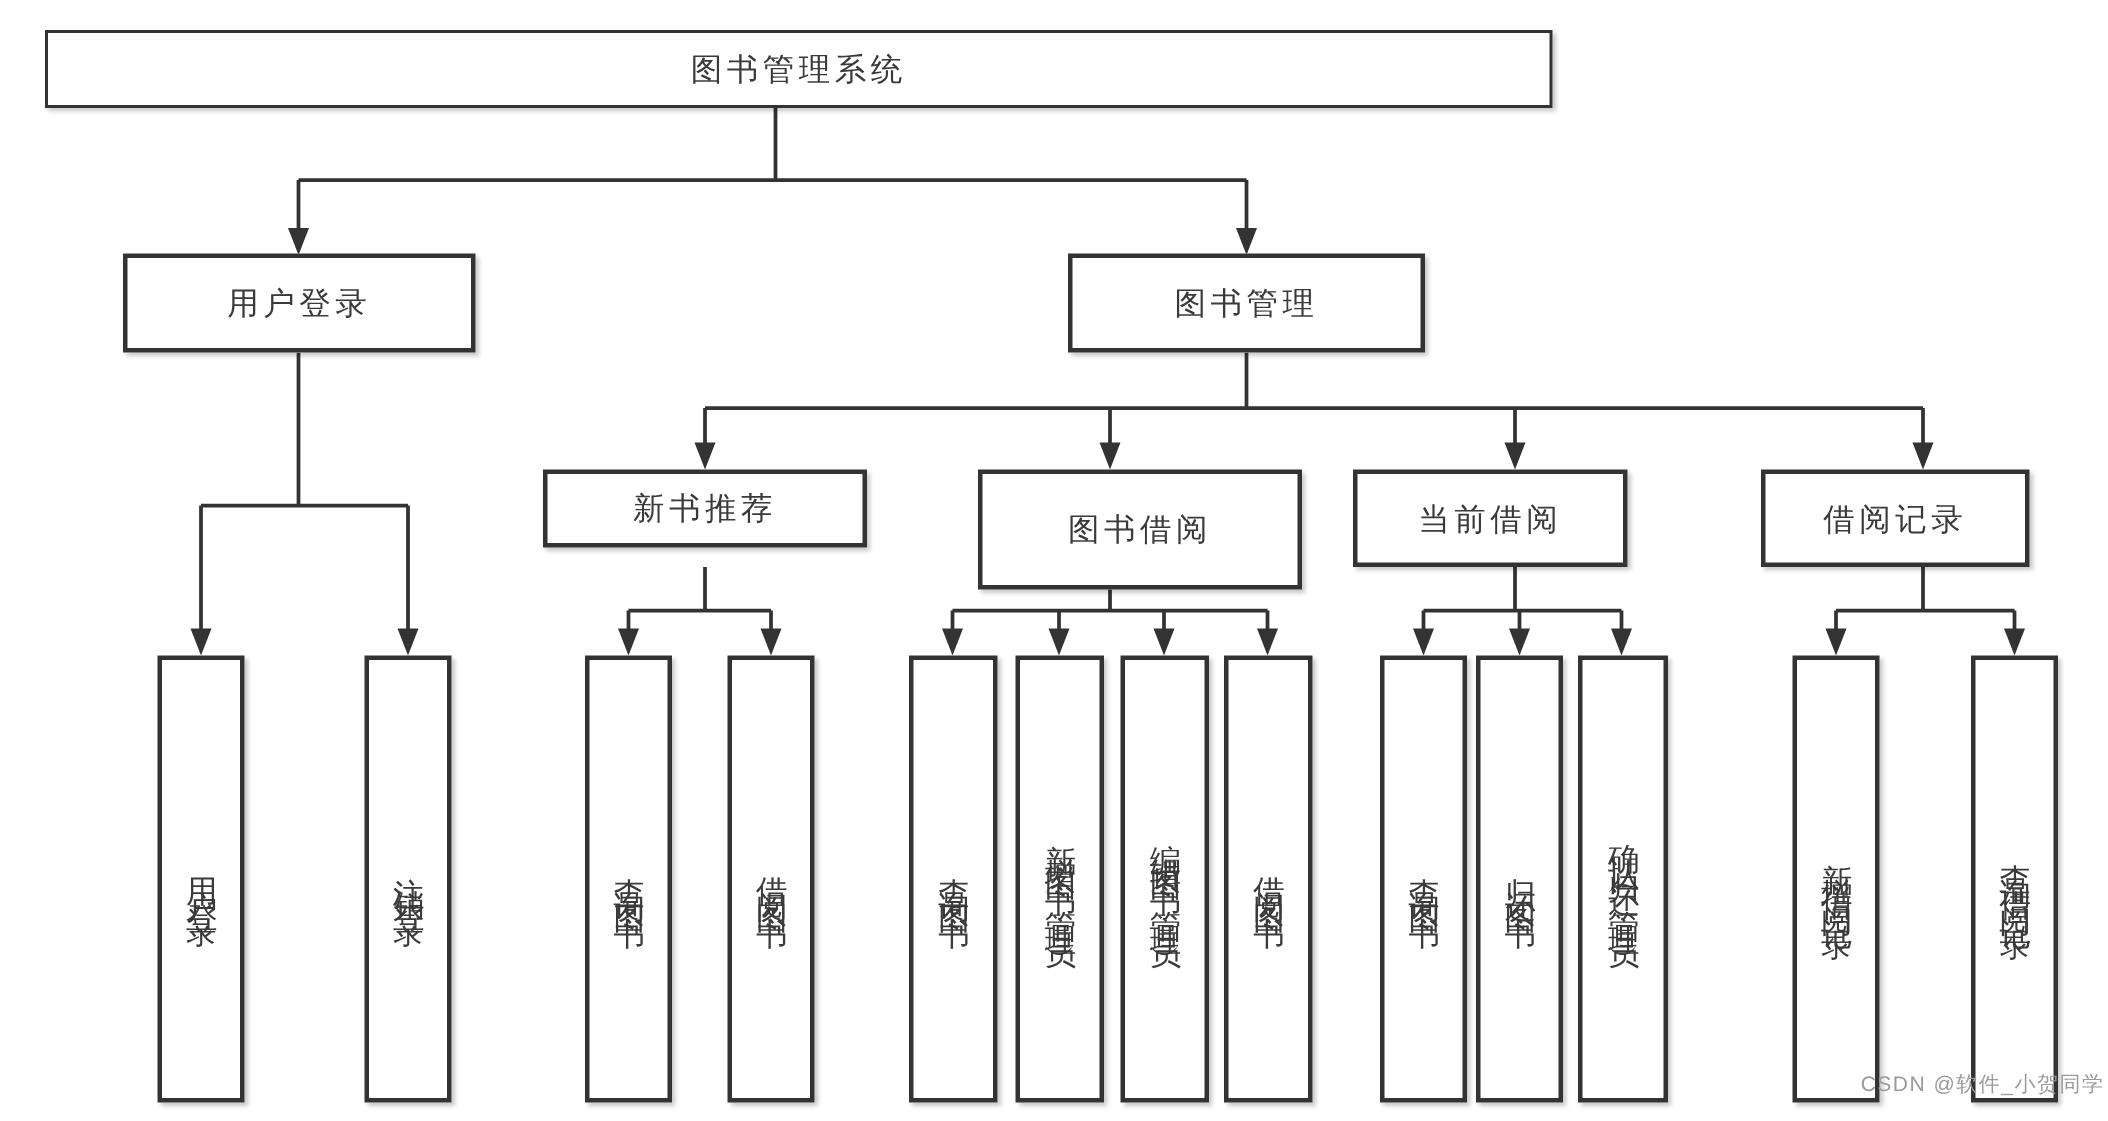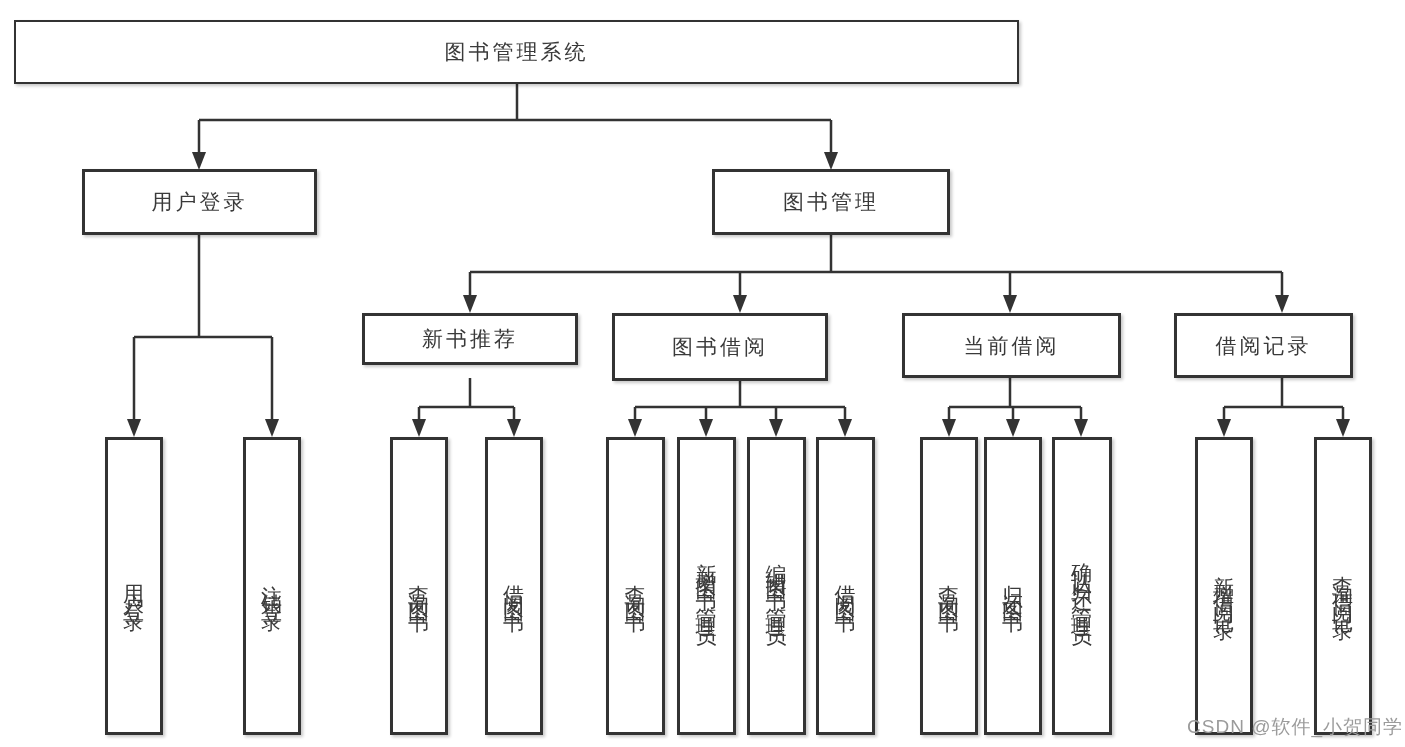--- a/index.html
+++ b/index.html
@@ -49,21 +49,21 @@
     writing-mode: vertical-rl;
     text-orientation: mixed;
     letter-spacing: 9px;
     line-height: 1;
     white-space: nowrap;
   }
   .watermark {
     position: absolute;
     top: 714px;
     right: 2px;
-    font-size: 19px;
+    font-size: 14px;
     color: #9b9b9b;
     letter-spacing: 1px;
     z-index: 3;
   }
 </style>
 </head>
 <body>
 
 <div id="canvas">
 
@@ -107,28 +107,28 @@
 
       <polygon points="942,419 956,419 949,437"></polygon>
       <polygon points="1006,419 1020,419 1013,437"></polygon>
       <polygon points="1074,419 1088,419 1081,437"></polygon>
 
       <polygon points="1217,419 1231,419 1224,437"></polygon>
       <polygon points="1336,419 1350,419 1343,437"></polygon>
     </g>
   </svg>
 
-  <div class="node root" style="left:14px; top:20px; width:1005px; height:64px;">图书管理系统</div>
+  <div class="node root" style="left:30px; top:20px; width:1005px; height:52px;">图书管理系统</div>
 
   <div class="node branch" style="left:82px; top:169px; width:235px; height:66px;">用户登录</div>
   <div class="node branch" style="left:712px; top:169px; width:238px; height:66px;">图书管理</div>
 
   <div class="node section" style="left:362px; top:313px; width:216px; height:52px;">新书推荐</div>
-  <div class="node section" style="left:612px; top:313px; width:216px; height:68px;">图书借阅</div>
-  <div class="node section" style="left:902px; top:313px; width:219px; height:65px;">当前借阅</div>
+  <div class="node section" style="left:652px; top:313px; width:216px; height:80px;">图书借阅</div>
+  <div class="node section" style="left:902px; top:313px; width:183px; height:65px;">当前借阅</div>
   <div class="node section" style="left:1174px; top:313px; width:179px; height:65px;">借阅记录</div>
 
   <div class="node leaf" style="left:105px; top:437px; width:58px; height:298px;">
     <span class="vtext">用户登录</span>
   </div>
   <div class="node leaf" style="left:243px; top:437px; width:58px; height:298px;">
     <span class="vtext">注销登录</span>
   </div>
 
   <div class="node leaf" style="left:390px; top:437px; width:58px; height:298px;">

